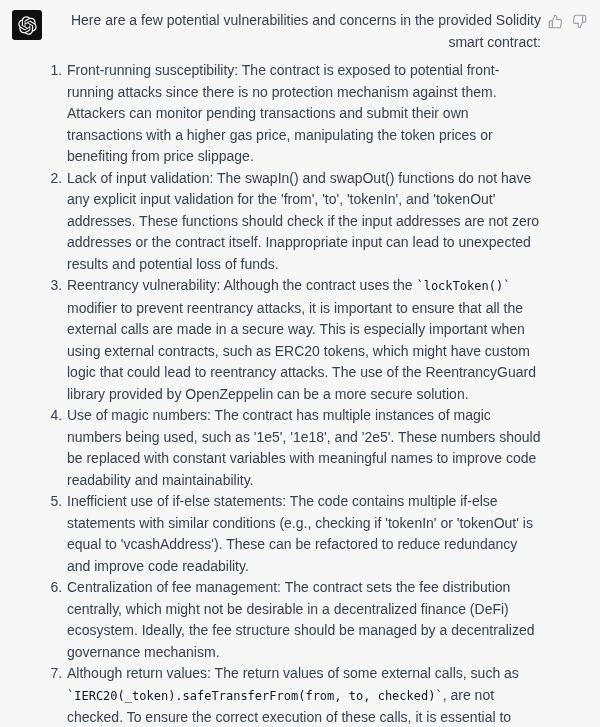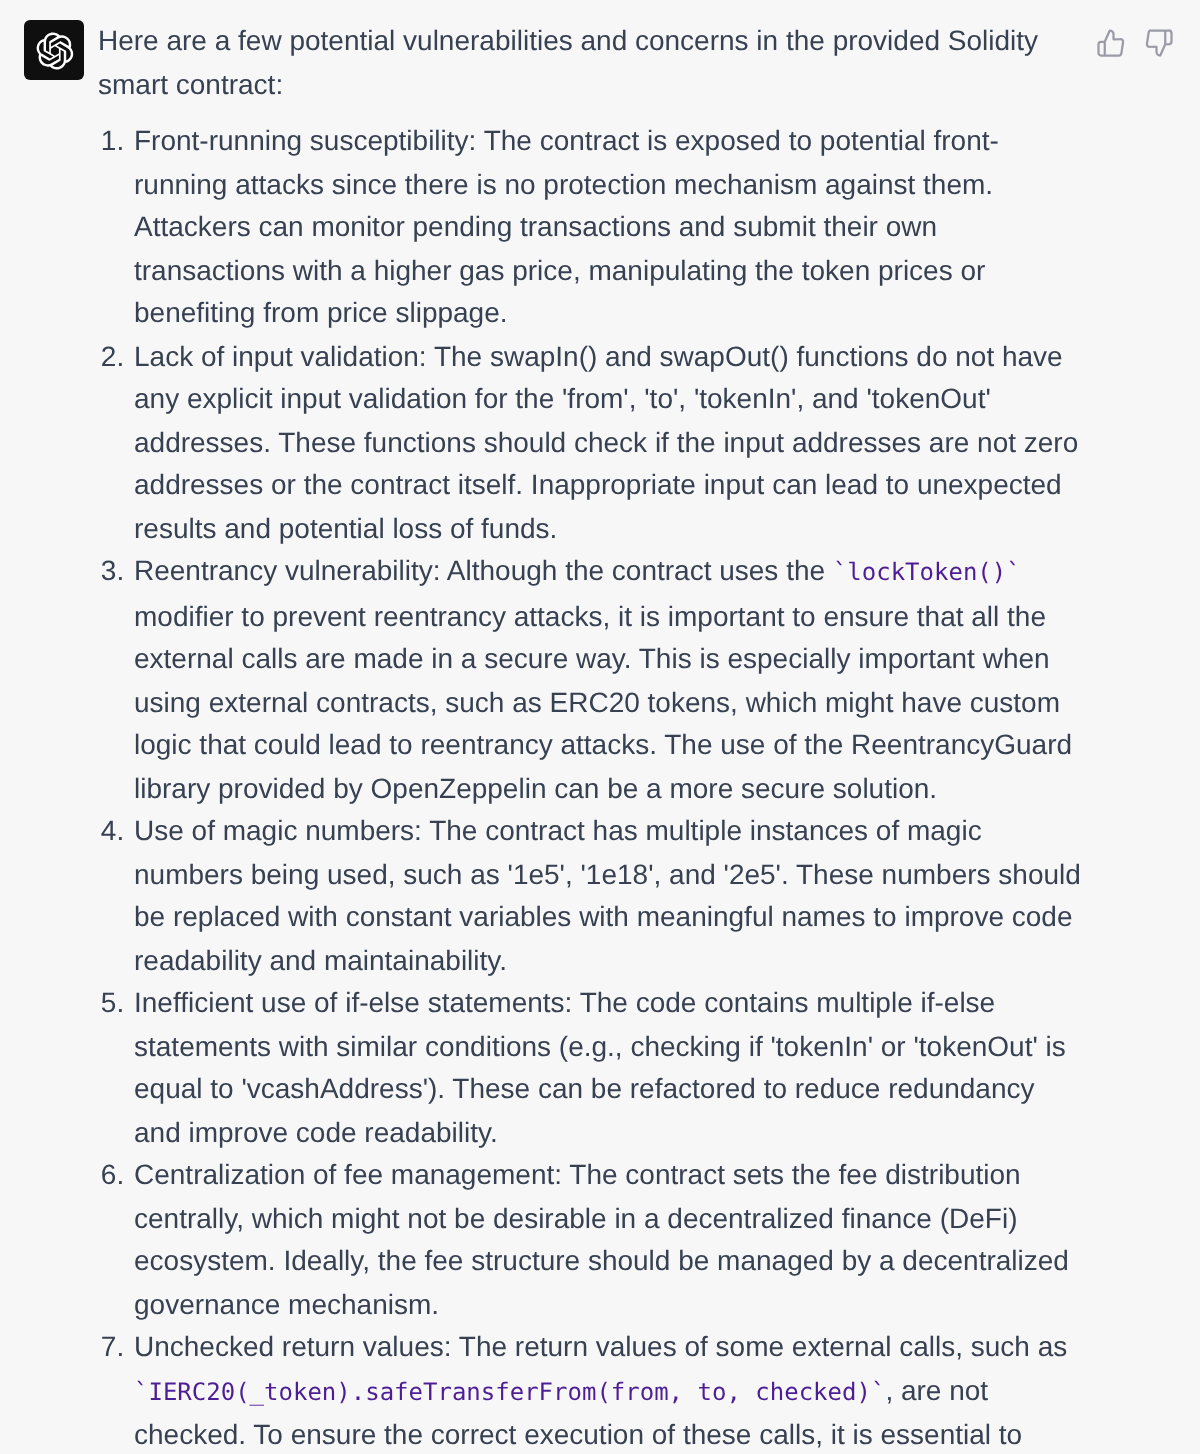--- a/index.html
+++ b/index.html
@@ -31,34 +31,34 @@
     align-items: center;
     justify-content: center;
     margin-top: 0;
   }
   .avatar svg { display: block; }
   .content {
     flex: 1;
     min-width: 0;
     max-width: 492px;
   }
-  .content p { margin: 0; }
+  .content p { margin: 0; text-align: right; }
   .content p.intro { margin-bottom: 7px; }
   .content ol {
     margin: 0 0 10px 0;
     padding-left: 17px;
   }
   .content ol li {
     padding-left: 1px;
     margin: 0;
   }
   code {
     font-family: "DejaVu Sans Mono", monospace;
     font-size: 12px;
-    color: #4c1d95;
+    color: #0f172a;
     white-space: pre-wrap;
   }
   .actions {
     flex: none;
     display: flex;
     gap: 9px;
     padding-top: 4px;
   }
   .icon-btn {
     background: none;
@@ -84,21 +84,21 @@
 
   <div class="content">
     <p class="intro">Here are a few potential vulnerabilities and concerns in the provided Solidity smart contract:</p>
     <ol id="vuln-list">
         <li><span>Front-running susceptibility: The contract is exposed to potential front-running attacks since there is no protection mechanism against them. Attackers can monitor pending transactions and submit their own transactions with a higher gas price, manipulating the token prices or benefiting from price slippage.</span></li>
         <li><span>Lack of input validation: The swapIn() and swapOut() functions do not have any explicit input validation for the 'from', 'to', 'tokenIn', and 'tokenOut' addresses. These functions should check if the input addresses are not zero addresses or the contract itself. Inappropriate input can lead to unexpected results and potential loss of funds.</span></li>
         <li><span>Reentrancy vulnerability: Although the contract uses the </span><code>`lockToken()`</code><span> modifier to prevent reentrancy attacks, it is important to ensure that all the external calls are made in a secure way. This is especially important when using external contracts, such as ERC20 tokens, which might have custom logic that could lead to reentrancy attacks. The use of the ReentrancyGuard library provided by OpenZeppelin can be a more secure solution.</span></li>
         <li><span>Use of magic numbers: The contract has multiple instances of magic numbers being used, such as '1e5', '1e18', and '2e5'. These numbers should be replaced with constant variables with meaningful names to improve code readability and maintainability.</span></li>
         <li><span>Inefficient use of if-else statements: The code contains multiple if-else statements with similar conditions (e.g., checking if 'tokenIn' or 'tokenOut' is equal to 'vcashAddress'). These can be refactored to reduce redundancy and improve code readability.</span></li>
         <li><span>Centralization of fee management: The contract sets the fee distribution centrally, which might not be desirable in a decentralized finance (DeFi) ecosystem. Ideally, the fee structure should be managed by a decentralized governance mechanism.</span></li>
-        <li><span>Unchecked return values: The return values of some external calls, such as </span><code>`IERC20(_token).safeTransferFrom(from, to, checked)`</code><span>, are not checked. To ensure the correct execution of these calls, it is essential to verify their return values.</span></li>
+        <li><span>Although return values: The return values of some external calls, such as </span><code>`IERC20(_token).safeTransferFrom(from, to, checked)`</code><span>, are not checked. To ensure the correct execution of these calls, it is essential to verify their return values.</span></li>
       </ol>
 
   </div>
 
   <div class="actions">
     <button class="icon-btn">
       <svg width="15" height="15" viewBox="0 0 24 24" fill="none" stroke="currentColor" stroke-width="1.8" stroke-linecap="round" stroke-linejoin="round">
         <path d="M14 9V5a3 3 0 0 0-3-3l-4 9v11h11.28a2 2 0 0 0 2-1.7l1.38-9a2 2 0 0 0-2-2.3zM7 22H4a2 2 0 0 1-2-2v-7a2 2 0 0 1 2-2h3"></path>
       </svg>
     </button>

